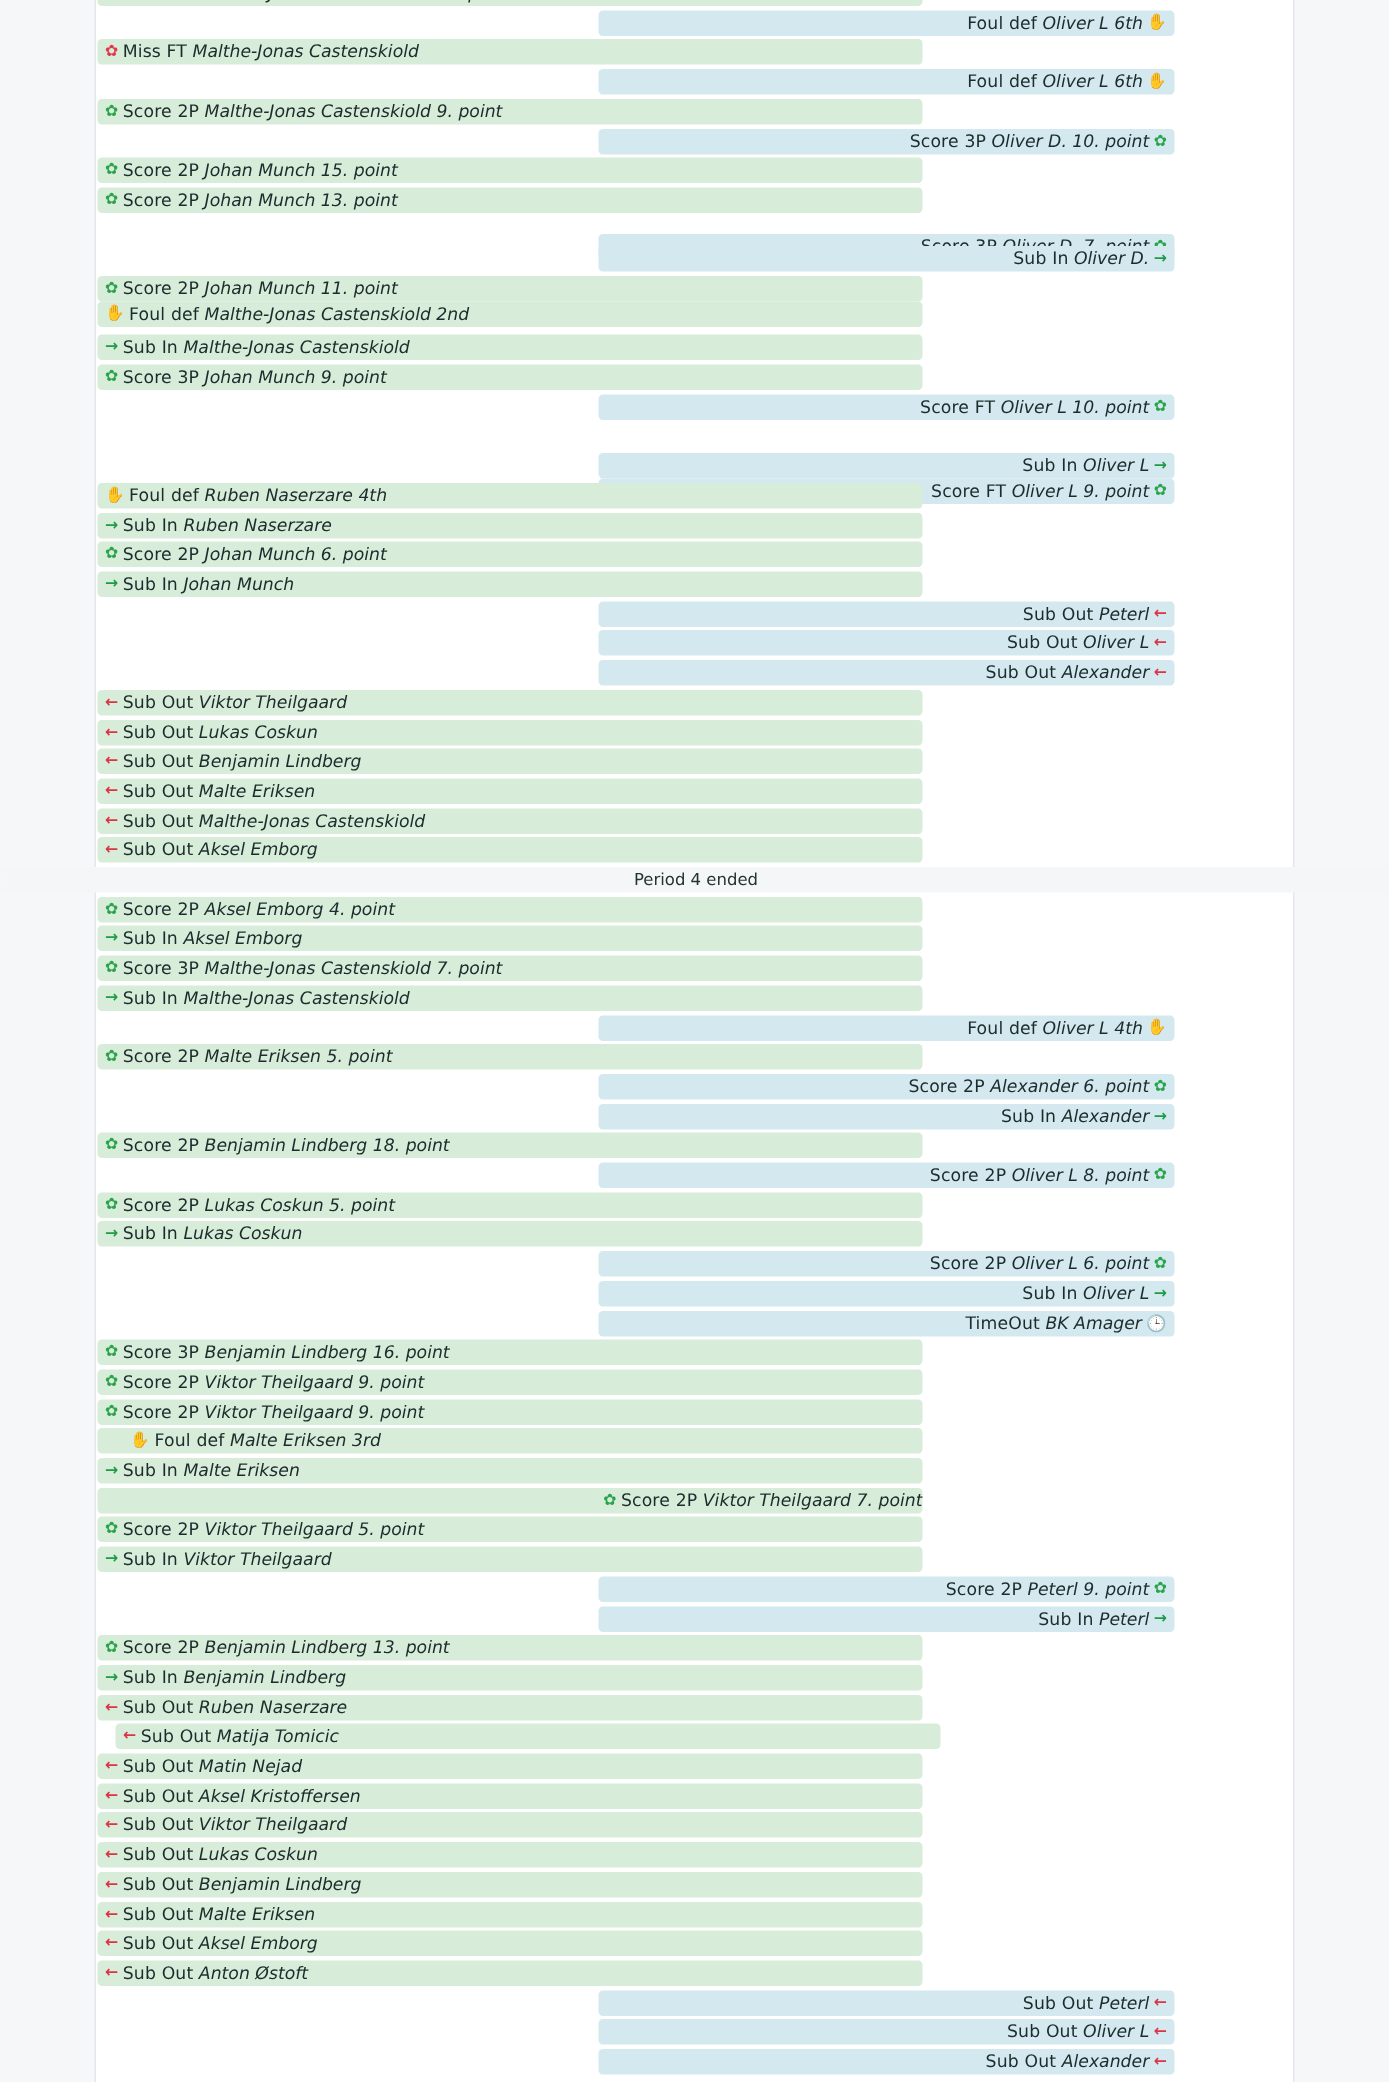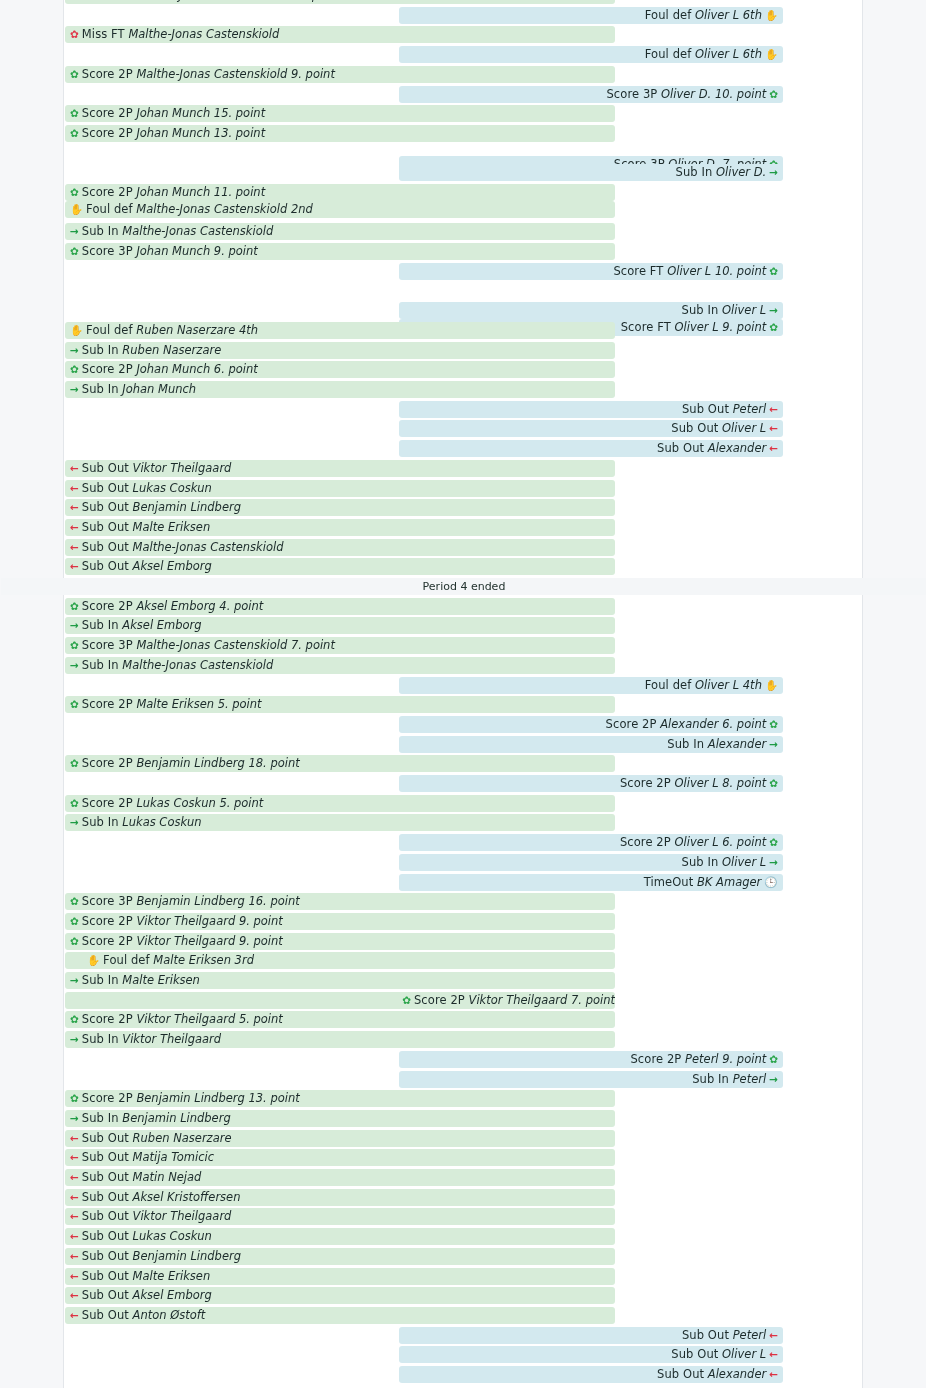--- a/index.html
+++ b/index.html
@@ -137,21 +137,21 @@
     <div class="row home" style="top: 952.3px; padding-left: 22px;"><span class="ico lead foul">✋</span><span class="evt">Foul def</span> <span class="who">Malte Eriksen 3rd</span></div>
     <div class="row home" style="top: 972px;"><span class="ico lead subin">→</span><span class="evt">Sub In</span> <span class="who">Malte Eriksen</span></div>
     <div class="row home" style="top: 991.7px; text-align: right;"><span class="ico lead score-green">✿</span><span class="evt">Score 2P</span> <span class="who">Viktor Theilgaard 7. point</span></div>
     <div class="row home" style="top: 1011.4px;"><span class="ico lead score-green">✿</span><span class="evt">Score 2P</span> <span class="who">Viktor Theilgaard 5. point</span></div>
     <div class="row home" style="top: 1031.1px;"><span class="ico lead subin">→</span><span class="evt">Sub In</span> <span class="who">Viktor Theilgaard</span></div>
     <div class="row away" style="top: 1050.8px;"><span class="evt">Score 2P</span> <span class="who">Peterl 9. point</span><span class="ico trail score-green">✿</span></div>
     <div class="row away" style="top: 1070.5px;"><span class="evt">Sub In</span> <span class="who">Peterl</span><span class="ico trail subin">→</span></div>
     <div class="row home" style="top: 1090.2px;"><span class="ico lead score-green">✿</span><span class="evt">Score 2P</span> <span class="who">Benjamin Lindberg 13. point</span></div>
     <div class="row home" style="top: 1109.9px;"><span class="ico lead subin">→</span><span class="evt">Sub In</span> <span class="who">Benjamin Lindberg</span></div>
     <div class="row home" style="top: 1129.6px;"><span class="ico lead subout">←</span><span class="evt">Sub Out</span> <span class="who">Ruben Naserzare</span></div>
-    <div class="row home" style="top: 1149.3px;"><span class="ico lead subout">←</span><span class="evt">Sub Out</span> <span class="who">Matija Tomicic</span></div>
+    <div class="row home" style="top: 1149.3px; margin-left: 12px;"><span class="ico lead subout">←</span><span class="evt">Sub Out</span> <span class="who">Matija Tomicic</span></div>
     <div class="row home" style="top: 1188.7px;"><span class="ico lead subout">←</span><span class="evt">Sub Out</span> <span class="who">Aksel Kristoffersen</span></div>
     <div class="row home" style="top: 1169px;"><span class="ico lead subout">←</span><span class="evt">Sub Out</span> <span class="who">Matin Nejad</span></div>
     <div class="row home" style="top: 1208.4px;"><span class="ico lead subout">←</span><span class="evt">Sub Out</span> <span class="who">Viktor Theilgaard</span></div>
     <div class="row home" style="top: 1228.1px;"><span class="ico lead subout">←</span><span class="evt">Sub Out</span> <span class="who">Lukas Coskun</span></div>
     <div class="row home" style="top: 1247.8px;"><span class="ico lead subout">←</span><span class="evt">Sub Out</span> <span class="who">Benjamin Lindberg</span></div>
     <div class="row home" style="top: 1267.5px;"><span class="ico lead subout">←</span><span class="evt">Sub Out</span> <span class="who">Malte Eriksen</span></div>
     <div class="row home" style="top: 1287.2px;"><span class="ico lead subout">←</span><span class="evt">Sub Out</span> <span class="who">Aksel Emborg</span></div>
     <div class="row home" style="top: 1306.9px;"><span class="ico lead subout">←</span><span class="evt">Sub Out</span> <span class="who">Anton Østoft</span></div>
     <div class="row away" style="top: 1326.6px;"><span class="evt">Sub Out</span> <span class="who">Peterl</span><span class="ico trail subout">←</span></div>
     <div class="row away" style="top: 1346.3px;"><span class="evt">Sub Out</span> <span class="who">Oliver L</span><span class="ico trail subout">←</span></div>

